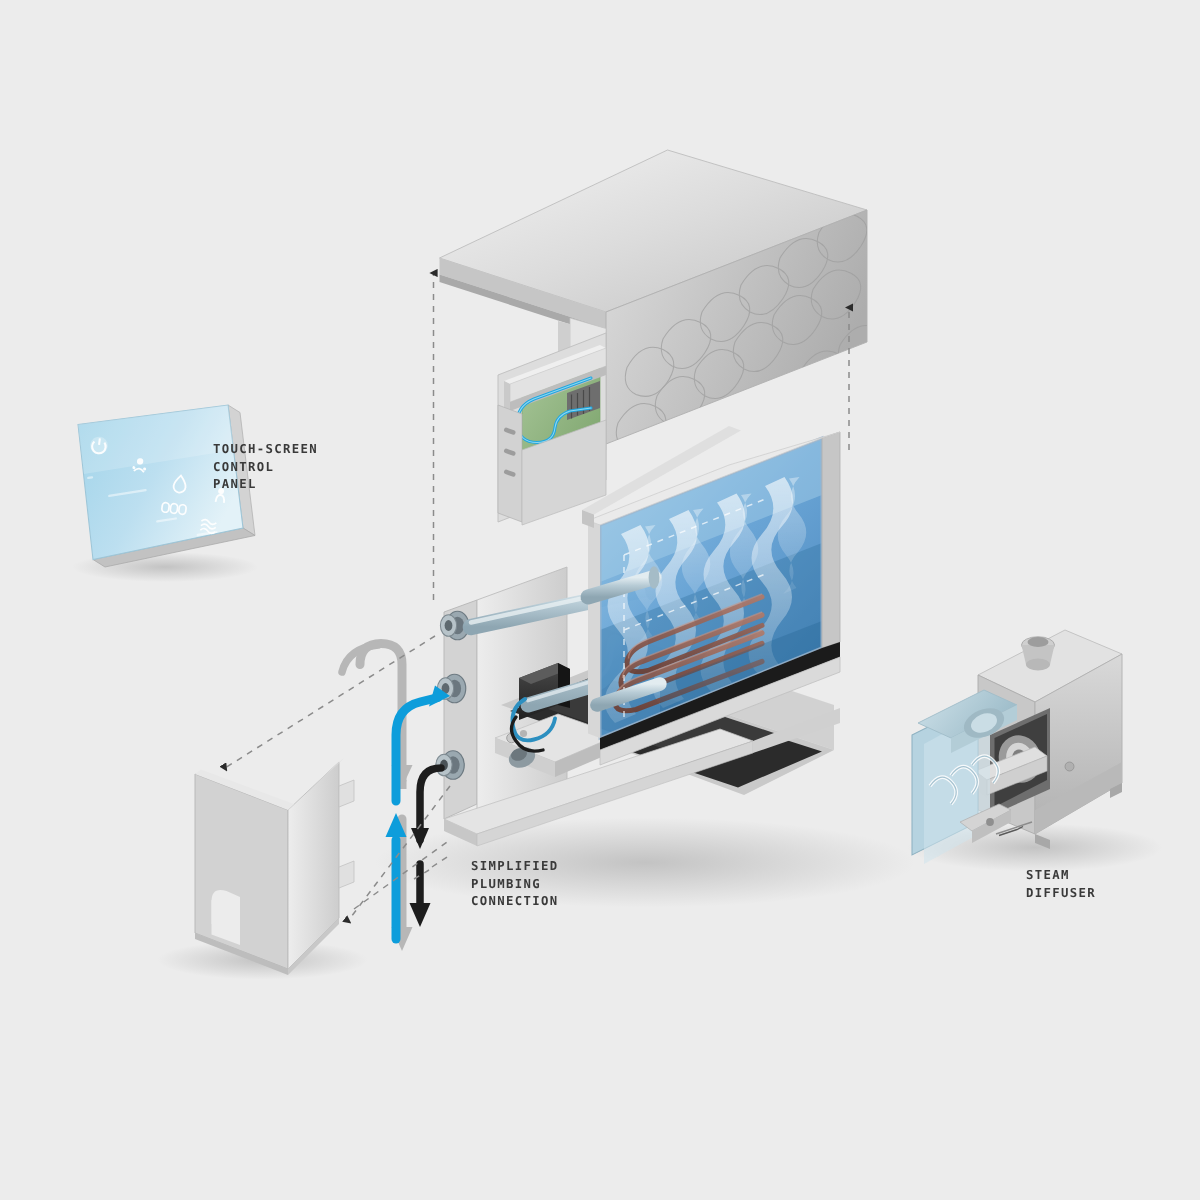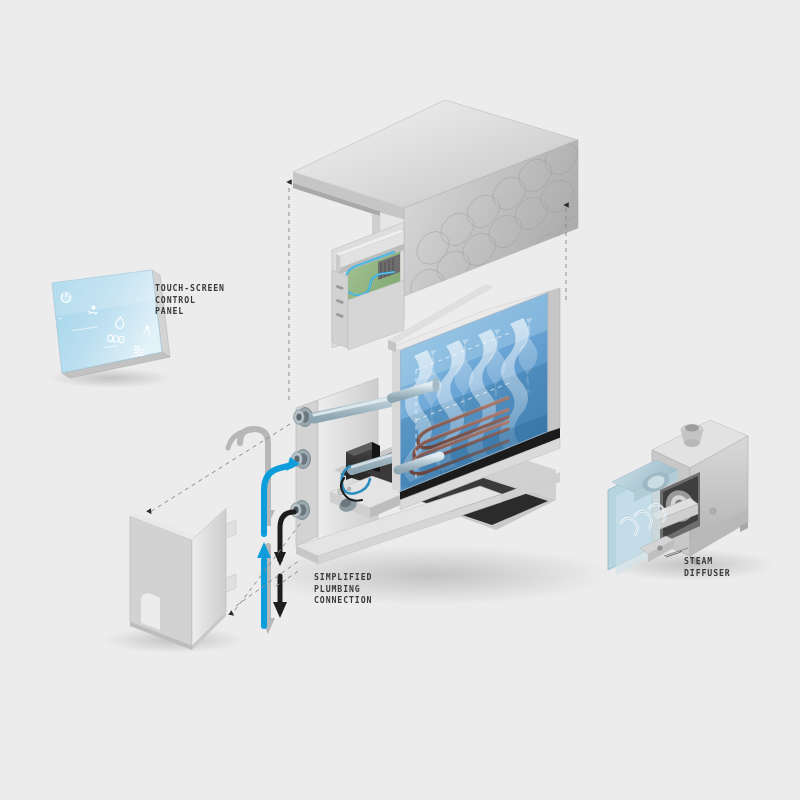--- a/index.html
+++ b/index.html
@@ -16,23 +16,23 @@
     position:absolute;
     font-family:"DejaVu Sans Mono", monospace;
     font-size:8.2px;
     font-weight:700;
     letter-spacing:0.9px;
     line-height:11.5px;
     color:#3a3a3a;
     white-space:pre;
     text-transform:uppercase;
   }
-  #lbl-touch{left:142px;top:283px;margin-left:13px;}
+  #lbl-touch{left:142px;top:294px;}
   #lbl-plumb{left:314px;top:572px;}
-  #lbl-steam{left:684px;top:556px;}
+  #lbl-steam{left:684px;top:578px;}
 </style>
 </head>
 <body style="background: rgb(236, 236, 236);">
 
 <div id="stage">
 
 <svg id="svgroot" viewBox="0 0 800 800" xmlns="http://www.w3.org/2000/svg">
   <defs>
     <linearGradient id="gMetalTop" x1="0" y1="0" x2="1" y2="1">
       <stop offset="0" stop-color="#f3f3f3"></stop>

